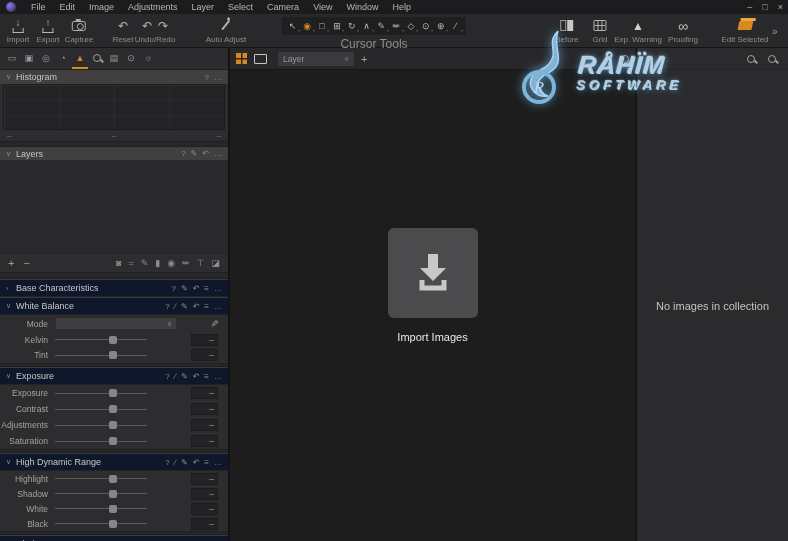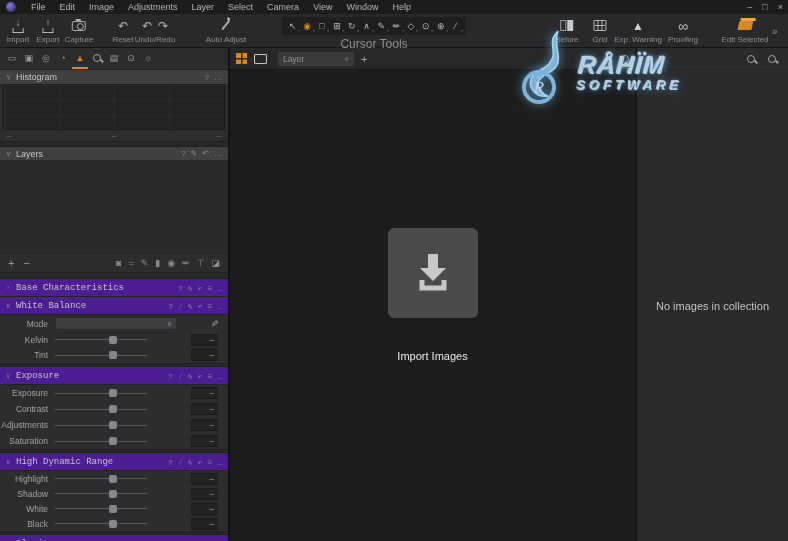--- a/index.html
+++ b/index.html
@@ -55,21 +55,21 @@
   .hic { display:flex; gap:5px; margin-left:auto; color:#8a8a8a; font-size:8px; }
   .hist-box { margin:0 3px; height:46px; background:#242426; border:1px solid #1c1c1e;
     background-image:repeating-linear-gradient(to right, #2c2c2e 0 1px, transparent 1px 55px),
                      repeating-linear-gradient(to bottom, #2c2c2e 0 1px, transparent 1px 15px); }
   .hreads { height:11px; display:flex; justify-content:space-between; align-items:center; padding:0 7px; font-size:8px; color:#7a7a7c; }
   .spacer { background:#272729; border-top:1px solid #202022; border-bottom:1px solid #202022; }
   .layers-body { height:93px; background:#29292b; }
   .lfoot { height:19px; display:flex; align-items:center; padding:0 8px; background:#2d2d2f; border-top:1px solid #242426; }
   .pm { font-size:11px; color:#9a9a9a; margin-right:9px; line-height:17px; }
   .fics { margin-left:auto; display:flex; gap:7px; font-size:9px; color:#8e8e90; }
-  .shead { height:15px; display:flex; align-items:center; padding:8px 6px; font-size:9px; color:#c6c6c6; background:#4c1d95; border-top:1px solid #3a3a3c; border-bottom:1px solid #232325;font-family:Liberation Mono, monospace; }
+  .shead { height:15px; display:flex; align-items:center; padding:8px 6px; font-size:9px; color:#c6c6c6; background:#0f172a; border-top:1px solid #3a3a3c; border-bottom:1px solid #232325; }
   .shead.h14 { height:14px; }
   .srow { height:15px; display:flex; align-items:center; padding-right:10px; }
   .srow.h16 { height:16px; }
   .slabel { width:55px; text-align:right; padding-right:7px; font-size:8.5px; color:#a2a2a2; }
   .strack { width:92px; height:1px; background:#5a5a5c; position:relative; }
   .sthumb { position:absolute; left:54px; top:-3.5px; width:8px; height:8px; background:#85858a; border-radius:2px; }
   .sval { margin-left:auto; width:27px; height:12px; background:#232325; border:1px solid #1c1c1e; font-size:9px; color:#909090; text-align:right; line-height:10px; padding-right:3px; }
   .mrow { height:17px; display:flex; align-items:center; padding-right:10px; }
   .mdrop { width:122px; height:13px; background:#3e3e40; border:1px solid #2b2b2d; border-radius:2px; display:flex; align-items:center; padding:0 4px; font-size:8.5px; color:#9a9a9a; }
   .mdrop .arr { margin-left:auto; font-size:7px; color:#86868a; }
@@ -81,21 +81,21 @@
   .grid4 { width:11px; height:11px; background-color:#d9881e;
     background-image:linear-gradient(#28282a,#28282a),linear-gradient(#28282a,#28282a);
     background-size:1.5px 100%,100% 1.5px; background-position:center; background-repeat:no-repeat; }
   .frame { width:13px; height:10px; border:1.5px solid #c8c8c8; border-radius:1px; }
   .vdrop { width:76px; height:14px; background:#3a3a3c; border-radius:2px; display:flex; align-items:center; padding:0 5px; font-size:8.5px; color:#98989a; margin-left:4px; }
   .vdrop .arr { margin-left:auto; font-size:7px; color:#808082; }
   .vplus { color:#a0a0a0; font-size:11px; }
   .v-right { margin-left:auto; display:flex; gap:10px; align-items:center; }
   .vcontent { position:absolute; top:22px; left:0; right:0; bottom:0; display:flex; flex-direction:column; align-items:center; }
   .import-tile { margin-top:158px; width:90px; height:90px; background:#4b4b4d; border-radius:6px; display:flex; align-items:center; justify-content:center; }
-  .import-label { margin-top:32px; font-size:11px; color:#e8e8e8; }
+  .import-label { margin-top:13px; font-size:11px; color:#e8e8e8; }
 
   
   .browser { position:absolute; left:635px; top:48px; right:0; bottom:0; background:#2b2b2d; border-left:2px solid #151517; }
   .btoolbar { height:22px; display:flex; align-items:center; justify-content:flex-end; gap:13px; padding:0 12px; border-bottom:1px solid #242426; }
   .bempty { position:absolute; top:22px; left:0; right:0; bottom:0; display:flex; align-items:center; justify-content:center; font-size:11px; color:#c2c2c2; }
 
   
   .watermark { position:absolute; left:512px; top:30px; width:215px; height:90px; z-index:20; pointer-events:none; }
   .wm-flame { position:absolute; left:0; top:0; filter:drop-shadow(0 0 5px rgba(100,170,220,0.8)); }
   .wm-text { position:absolute; left:66px; top:22px; font-style:italic; font-weight:bold; transform:skewX(-4deg); }

